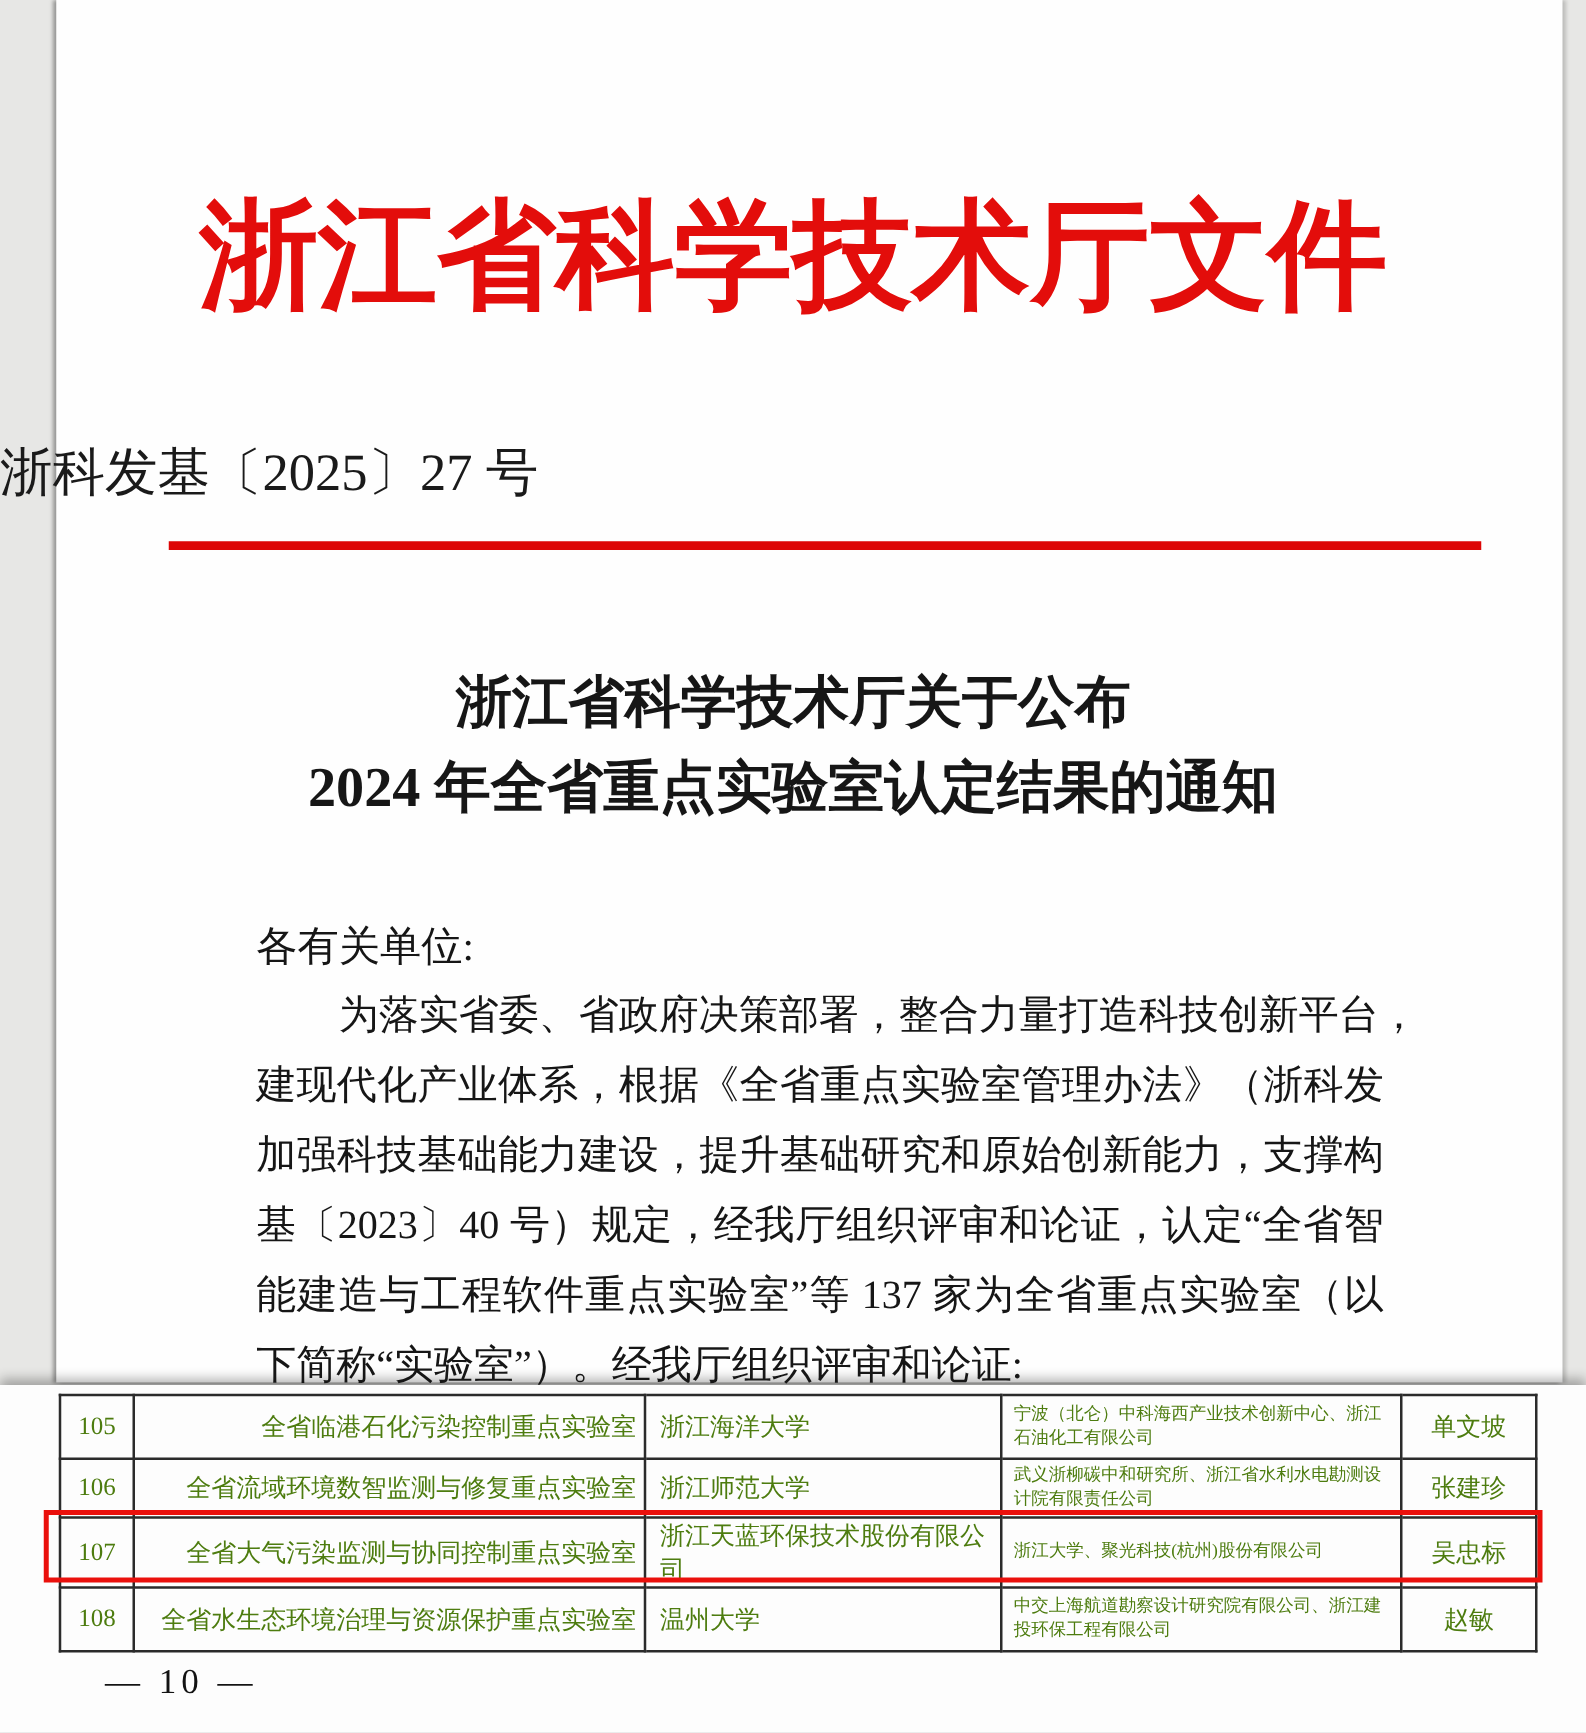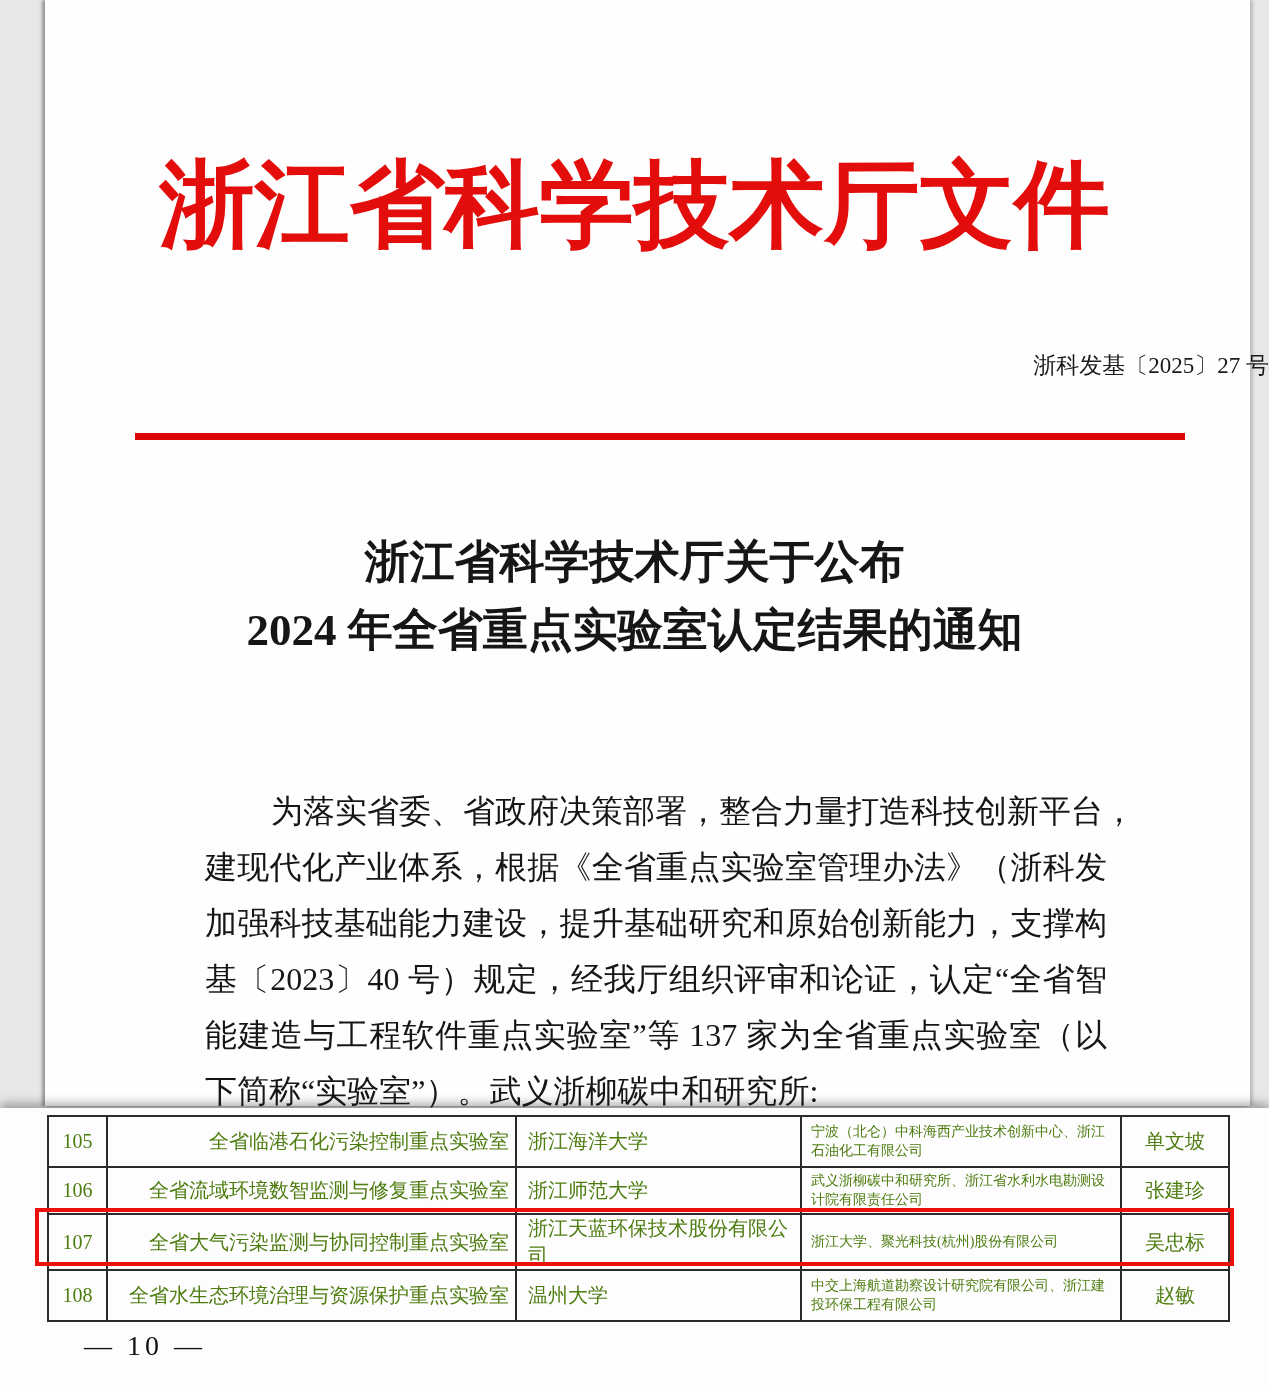--- a/index.html
+++ b/index.html
@@ -42,22 +42,22 @@
     font-weight: bold;
     color: #e30d0b;
     letter-spacing: 0px;
     white-space: nowrap;
   }
 
   .doc-number {
     position: absolute;
     left: 0; top: 350px;
     width: 100%;
-    text-align: right;
-    font-size: 23px;
+    text-align: left;
+    font-size: 42px;
     color: #1a1a1a;
   }
 
   .red-divider {
     position: absolute;
     left: 135px; top: 433px;
     width: 1050px; height: 7px;
     background: #dd0606;
   }
 
@@ -167,28 +167,29 @@
 
   <div class="header-title">浙江省科学技术厅文件</div>
 
   <div class="doc-number">浙科发基〔2025〕27 号</div>
 
   <div class="red-divider"></div>
 
   <div class="notice-title-1">浙江省科学技术厅关于公布</div>
   <div class="notice-title-2">2024 年全省重点实验室认定结果的通知</div>
 
+  <div class="salutation">各有关单位:</div>
 
   <div class="paragraph">
     <div class="pline first">为落实省委、省政府决策部署，整合力量打造科技创新平台，</div>
     <div class="pline">建现代化产业体系，根据《全省重点实验室管理办法》（浙科发</div>
     <div class="pline">加强科技基础能力建设，提升基础研究和原始创新能力，支撑构</div>
     <div class="pline">基〔2023〕40 号）规定，经我厅组织评审和论证，认定“全省智</div>
     <div class="pline">能建造与工程软件重点实验室”等 137 家为全省重点实验室（以</div>
-    <div class="pline last">下简称“实验室”）。武义浙柳碳中和研究所:</div>
+    <div class="pline last">下简称“实验室”）。经我厅组织评审和论证:</div>
   </div>
 
   <table class="results-table">
     <colgroup>
       <col style="width:59px">
       <col style="width:409px">
       <col style="width:285px">
       <col style="width:320px">
       <col style="width:108px">
     </colgroup>

